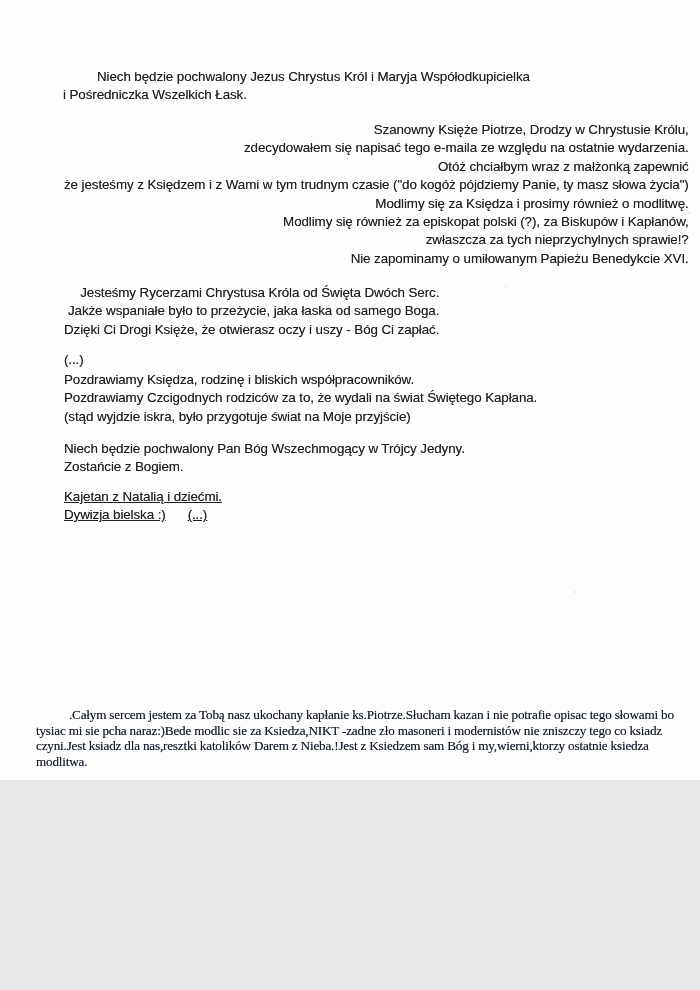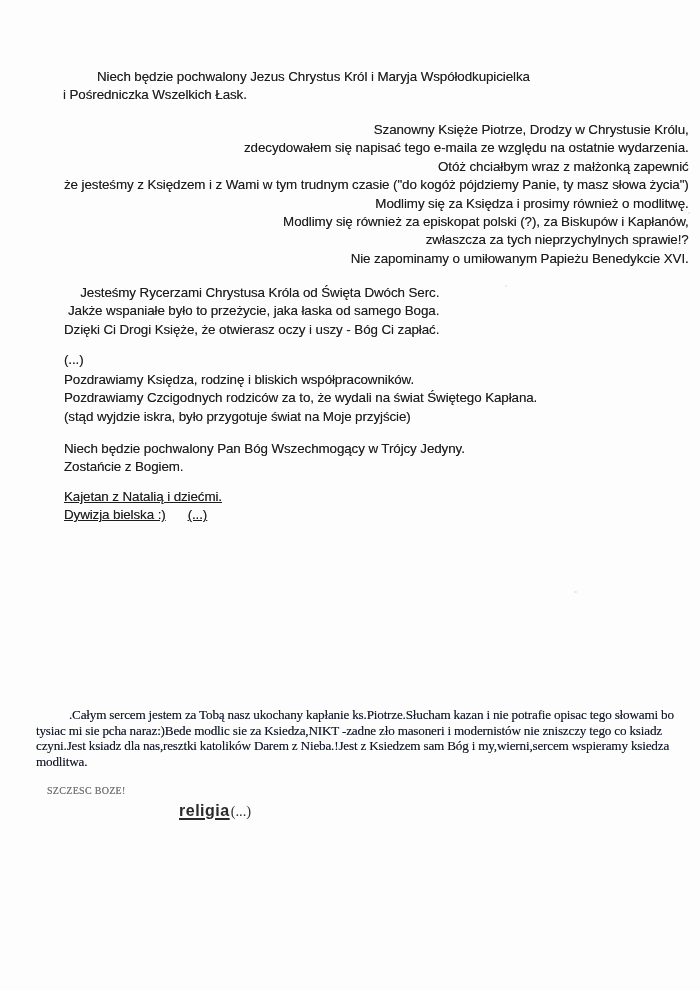--- a/index.html
+++ b/index.html
@@ -3,21 +3,21 @@
 <meta charset="utf-8">
 <style>
   html, body {
     margin: 0;
     padding: 0;
     background: #e8e8e8;
   }
   .page {
     position: relative;
     width: 700px;
-    height: 990px;
+    height: 780px;
     margin: 0 auto;
     background: #fdfdfd;
     overflow: hidden;
     font-family: "Liberation Sans", sans-serif;
     color: #1d1d1d;
   }
   .sans-block {
     position: absolute;
     left: 64px;
     font-size: 13.4px;
@@ -125,21 +125,21 @@
   </div>
 
   <div class="sans-block" style="top:488px;text-decoration:underline;">
     <div class="line">Kajetan z Natalią i dziećmi.</div>
     <div class="line"><span>Dywizja bielska :)</span><span class="sig-suffix">(...)</span></div>
   </div>
 
   <div class="serif-block" style="top:707px;">
     <div class="line indent-first">.Całym sercem jestem za Tobą nasz ukochany kapłanie ks.Piotrze.Słucham kazan i nie potrafie opisac tego słowami bo</div>
     <div class="line">tysiac mi sie pcha naraz:)Bede modlic sie za Ksiedza,NIKT -zadne zło masoneri i modernistów nie zniszczy tego co ksiadz</div>
-    <div class="line">czyni.Jest ksiadz dla nas,resztki katolików Darem z Nieba.!Jest z Ksiedzem sam Bóg i my,wierni,sercem wspieramy ksiedza</div>
+    <div class="line">czyni.Jest ksiadz dla nas,resztki katolików Darem z Nieba.!Jest z Ksiedzem sam Bóg i my,wierni,ktorzy ostatnie ksiedza</div>
     <div class="line">modlitwa.</div>
   </div>
 
   <div class="closing-block">SZCZESC BOZE!</div>
 
   <div class="religia-block">
     <span class="religia-word">religia</span><span class="religia-suffix">(...)</span>
   </div>
 
   <div class="speck" style="left:574px; top:591px; width:3px; height:2px;"></div>

